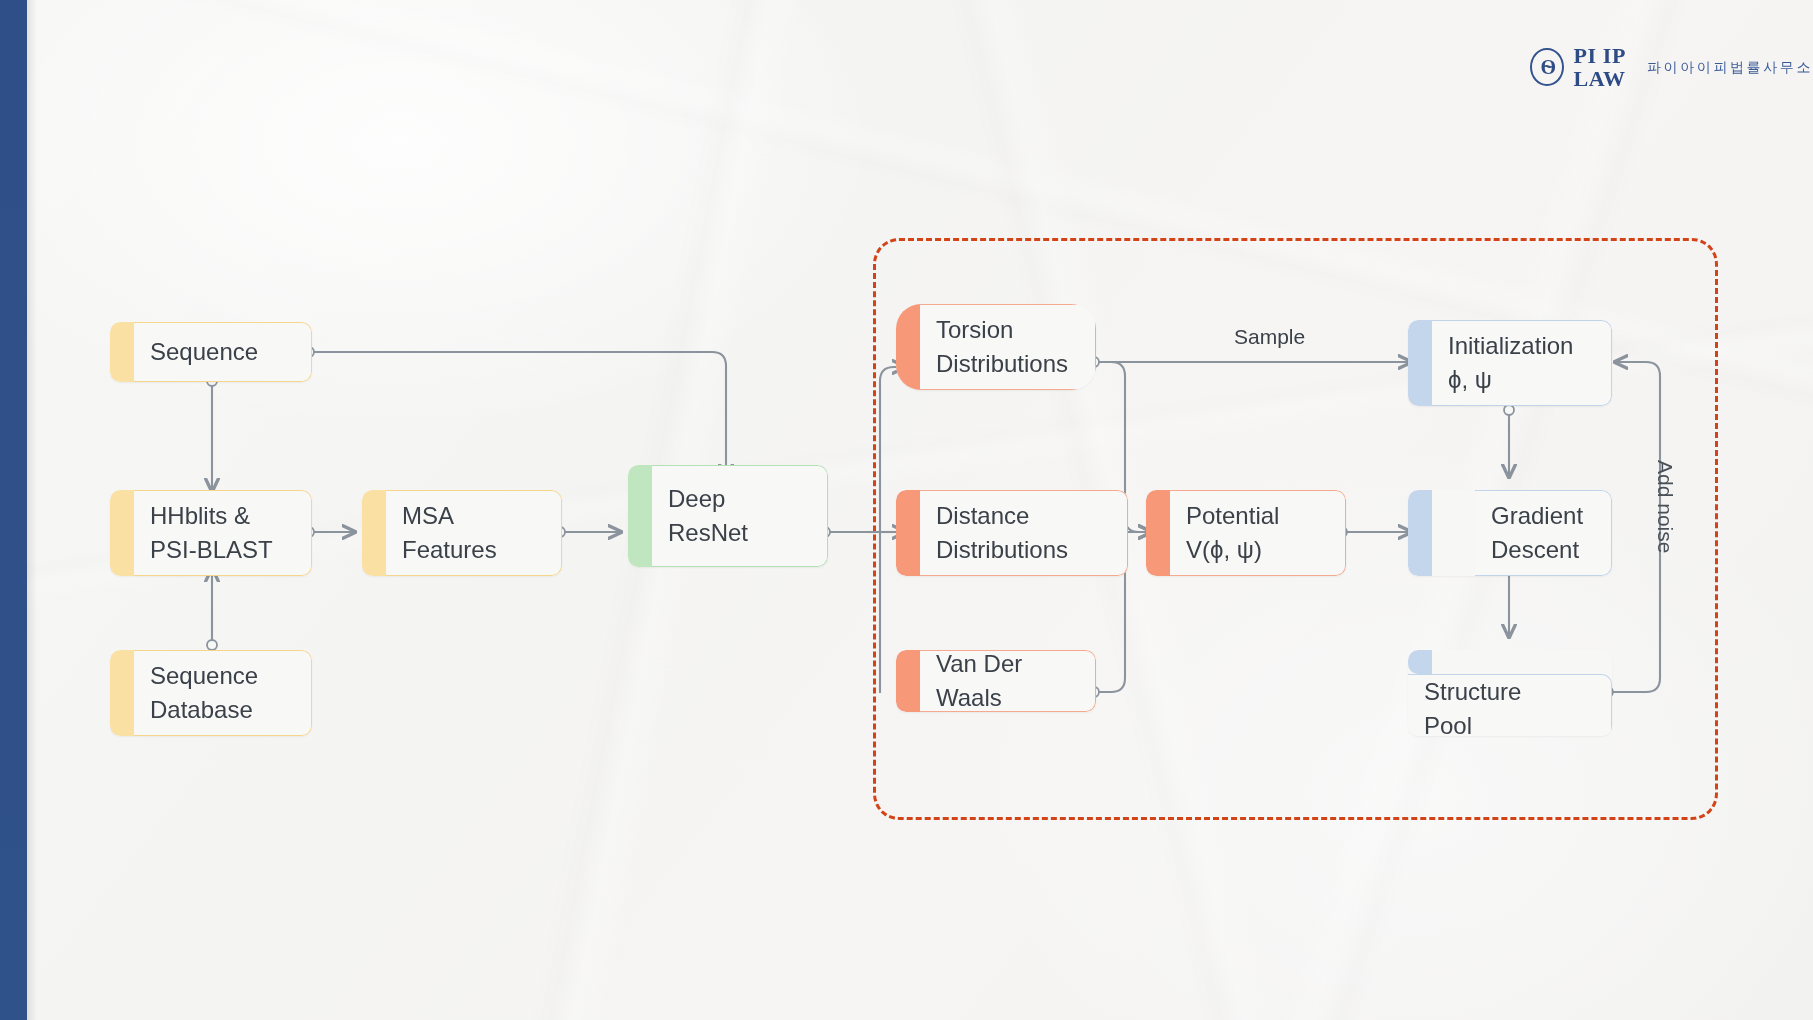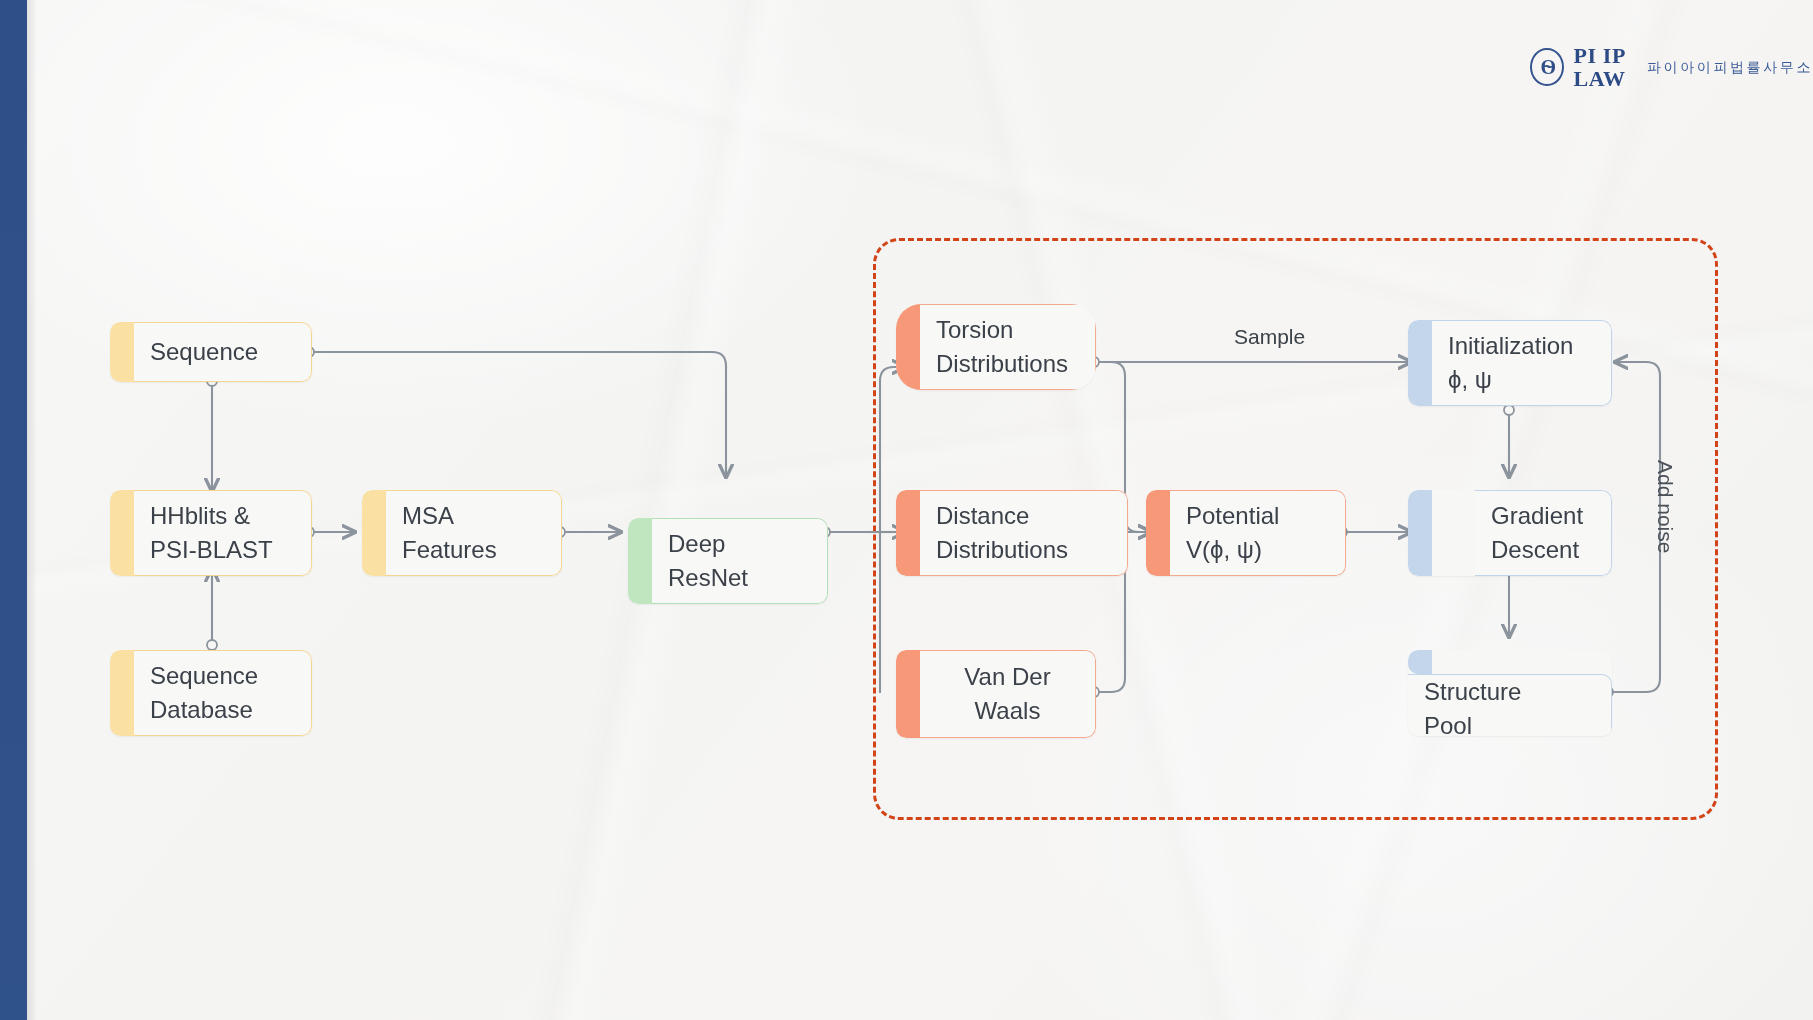--- a/index.html
+++ b/index.html
@@ -221,21 +221,21 @@
   </div>
 
   <div class="node amber" style="left:362px; top:490px; width:200px; height:86px;">
     <div class="accent"></div>
     <div class="body">
       <div class="line">MSA</div>
       <div class="line">Features</div>
     </div>
   </div>
 
-  <div class="node green" style="left:628px; top:518px; width:200px; height:86px;">
+  <div class="node green" style="left:628px; top:465px; width:200px; height:102px;">
     <div class="accent"></div>
     <div class="body">
       <div class="line">Deep</div>
       <div class="line">ResNet</div>
     </div>
   </div>
 
   <div class="node orange" style="left:896px; top:304px; width:200px; height:86px;border-radius:25px;">
     <div class="accent"></div>
     <div class="body">
@@ -245,21 +245,21 @@
   </div>
 
   <div class="node orange" style="left:896px; top:490px; width:232px; height:86px;">
     <div class="accent"></div>
     <div class="body">
       <div class="line">Distance</div>
       <div class="line">Distributions</div>
     </div>
   </div>
 
-  <div class="node orange" style="left:896px; top:650px; width:200px; height:88px;text-align:center;">
+  <div class="node orange" style="left:896px; top:650px; width:200px; height:62px;">
     <div class="accent"></div>
     <div class="body">
       <div class="line">Van Der</div>
       <div class="line">Waals</div>
     </div>
   </div>
 
   <div class="node orange" style="left:1146px; top:490px; width:200px; height:86px;">
     <div class="accent"></div>
     <div class="body">

